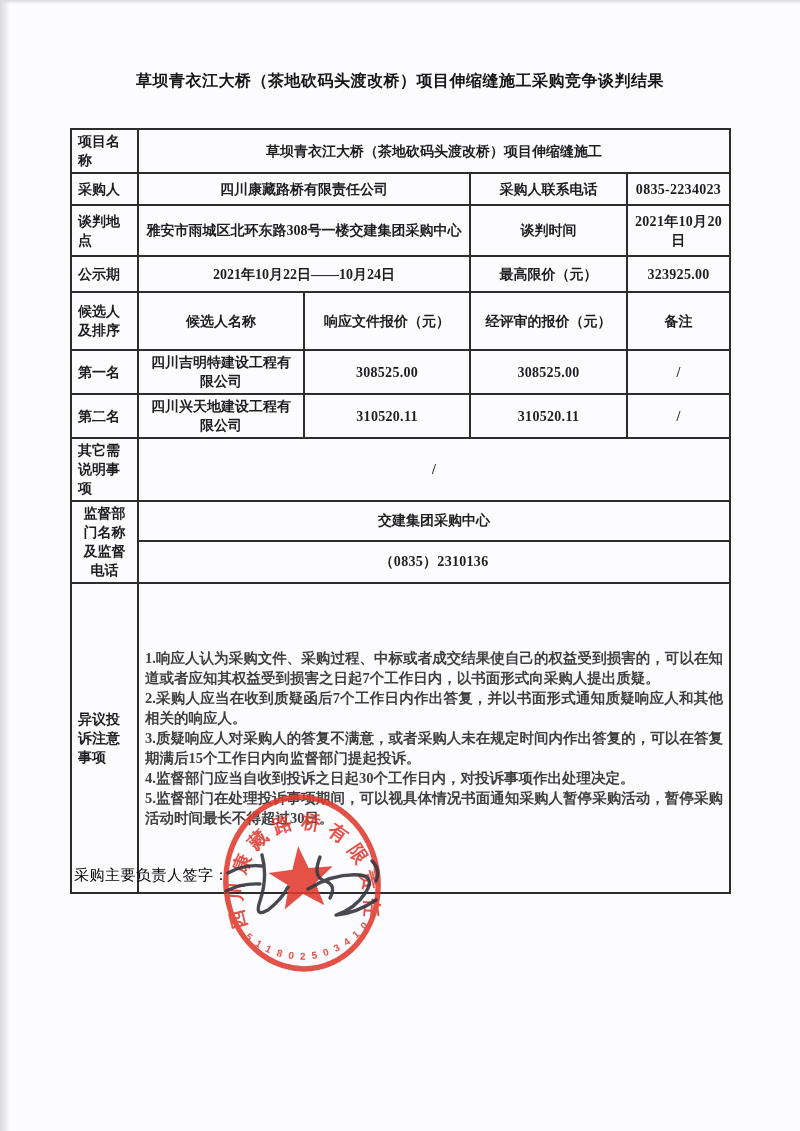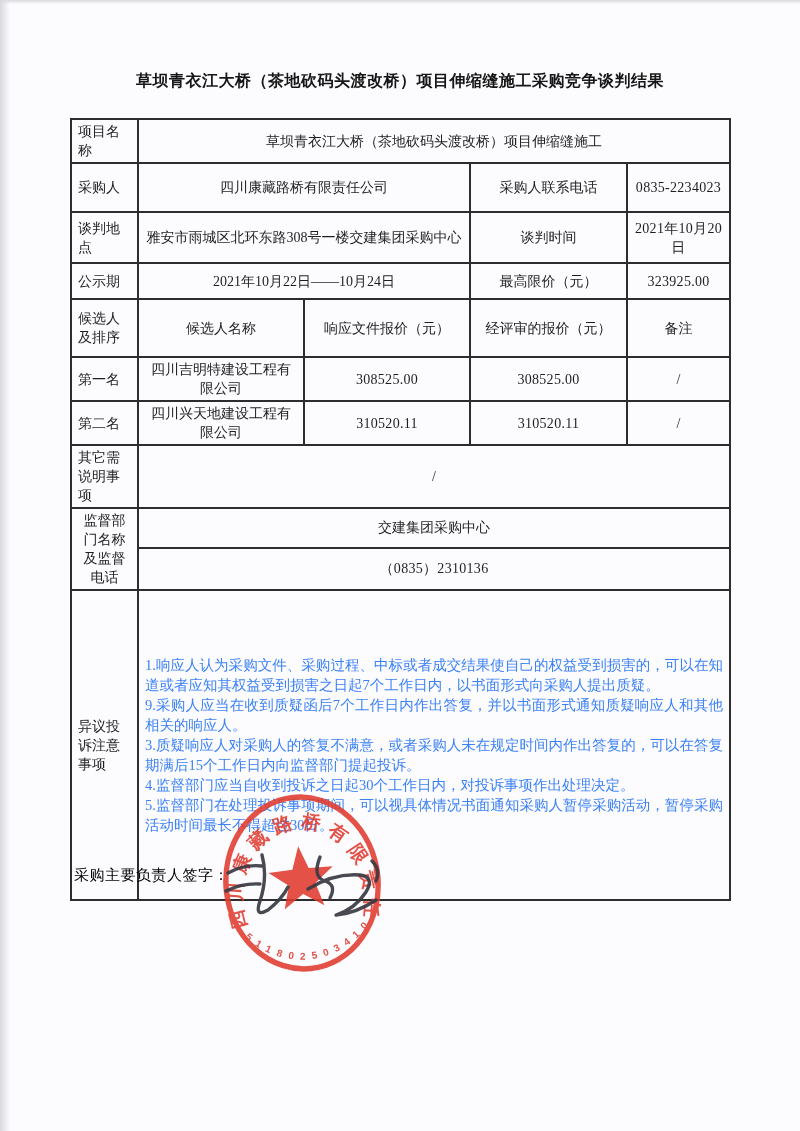--- a/index.html
+++ b/index.html
@@ -22,38 +22,38 @@
     background:linear-gradient(to bottom,#d9d9df,rgba(252,251,254,0));
   }
   .doc-title{
     position:absolute;left:55px;top:68px;width:690px;
     text-align:center;
     font-family:"Liberation Sans","DejaVu Sans",sans-serif;
     font-weight:700;font-size:16px;line-height:26px;color:#161616;
     letter-spacing:.5px;
   }
   table.main{
-    position:absolute;left:70px;top:118px;
-    width:659px;border-collapse:collapse;table-layout:fixed;
+    position:absolute;left:70px;top:128px;
+    width:659px;border-collapse:collapse;table-layout:fixed;font-weight:bold;
   }
   table.main td{
     border:2px solid #2d2d2d;
     font-size:14px;line-height:19px;
     padding:2px 6px;vertical-align:middle;
     overflow:hidden;
   }
   td.lbl{padding:2px 2px 2px 4px;}
   td.lbl-center{text-align:center;padding:2px 2px;}
   td.val{text-align:center;padding-left:7px;padding-right:10px;}
   td.ctr{text-align:center;border-radius:11px;}
   td.num{text-align:center;font-size:14.5px;letter-spacing:.3px;}
   td.objection-cell{vertical-align:top;padding:92px 10px 8px 8px;}
   .objection-text p{
     margin:0;text-align:justify;
-    font-size:14.5px;line-height:20px;color:#3b82f6;
+    font-size:14.5px;line-height:20px;color:#404040;
   }
   .sig-row{
     position:absolute;left:74px;top:866px;
     font-size:15px;letter-spacing:.5px;color:#000000;
   }
   .stamp{position:absolute;left:210px;top:790px;opacity:.88;}
   .signature{position:absolute;left:222px;top:843px;}
 </style>
 </head>
 <body>
@@ -72,21 +72,21 @@
         <col style="width:166px">
         <col style="width:166px">
         <col style="width:157px">
         <col style="width:103px">
     </colgroup>
     <tbody>
         <tr style="height:40px">
       <td class="lbl">项目名称</td>
       <td class="val" colspan="4">草坝青衣江大桥（茶地砍码头渡改桥）项目伸缩缝施工</td>
     </tr>
-    <tr style="height:49px">
+    <tr style="height:32px">
       <td class="lbl">采购人</td>
       <td class="val" colspan="2">四川康藏路桥有限责任公司</td>
       <td class="ctr">采购人联系电话</td>
       <td class="num">0835-2234023</td>
     </tr>
     <tr style="height:51px">
       <td class="lbl">谈判地点</td>
       <td class="val" colspan="2">雅安市雨城区北环东路308号一楼交建集团采购中心</td>
       <td class="ctr">谈判时间</td>
       <td class="num">2021年10月20日</td>
@@ -127,21 +127,21 @@
       <td class="ctr" colspan="4">交建集团采购中心</td>
     </tr>
     <tr style="height:40px">
       <td class="num" colspan="4">（0835）2310136</td>
     </tr>
     <tr style="height:310px">
       <td class="lbl">异议投诉注意事项</td>
       <td class="objection-cell" colspan="4">
         <div class="objection-text">
           <p>1.响应人认为采购文件、采购过程、中标或者成交结果使自己的权益受到损害的，可以在知道或者应知其权益受到损害之日起7个工作日内，以书面形式向采购人提出质疑。</p>
-          <p>9.采购人应当在收到质疑函后7个工作日内作出答复，并以书面形式通知质疑响应人和其他相关的响应人。</p>
+          <p>2.采购人应当在收到质疑函后7个工作日内作出答复，并以书面形式通知质疑响应人和其他相关的响应人。</p>
           <p>3.质疑响应人对采购人的答复不满意，或者采购人未在规定时间内作出答复的，可以在答复期满后15个工作日内向监督部门提起投诉。</p>
           <p>4.监督部门应当自收到投诉之日起30个工作日内，对投诉事项作出处理决定。</p>
           <p>5.监督部门在处理投诉事项期间，可以视具体情况书面通知采购人暂停采购活动，暂停采购活动时间最长不得超过30日。</p>
         </div>
       </td>
     </tr>
   </tbody>
     </table>
 
   <div class="sig-row">

